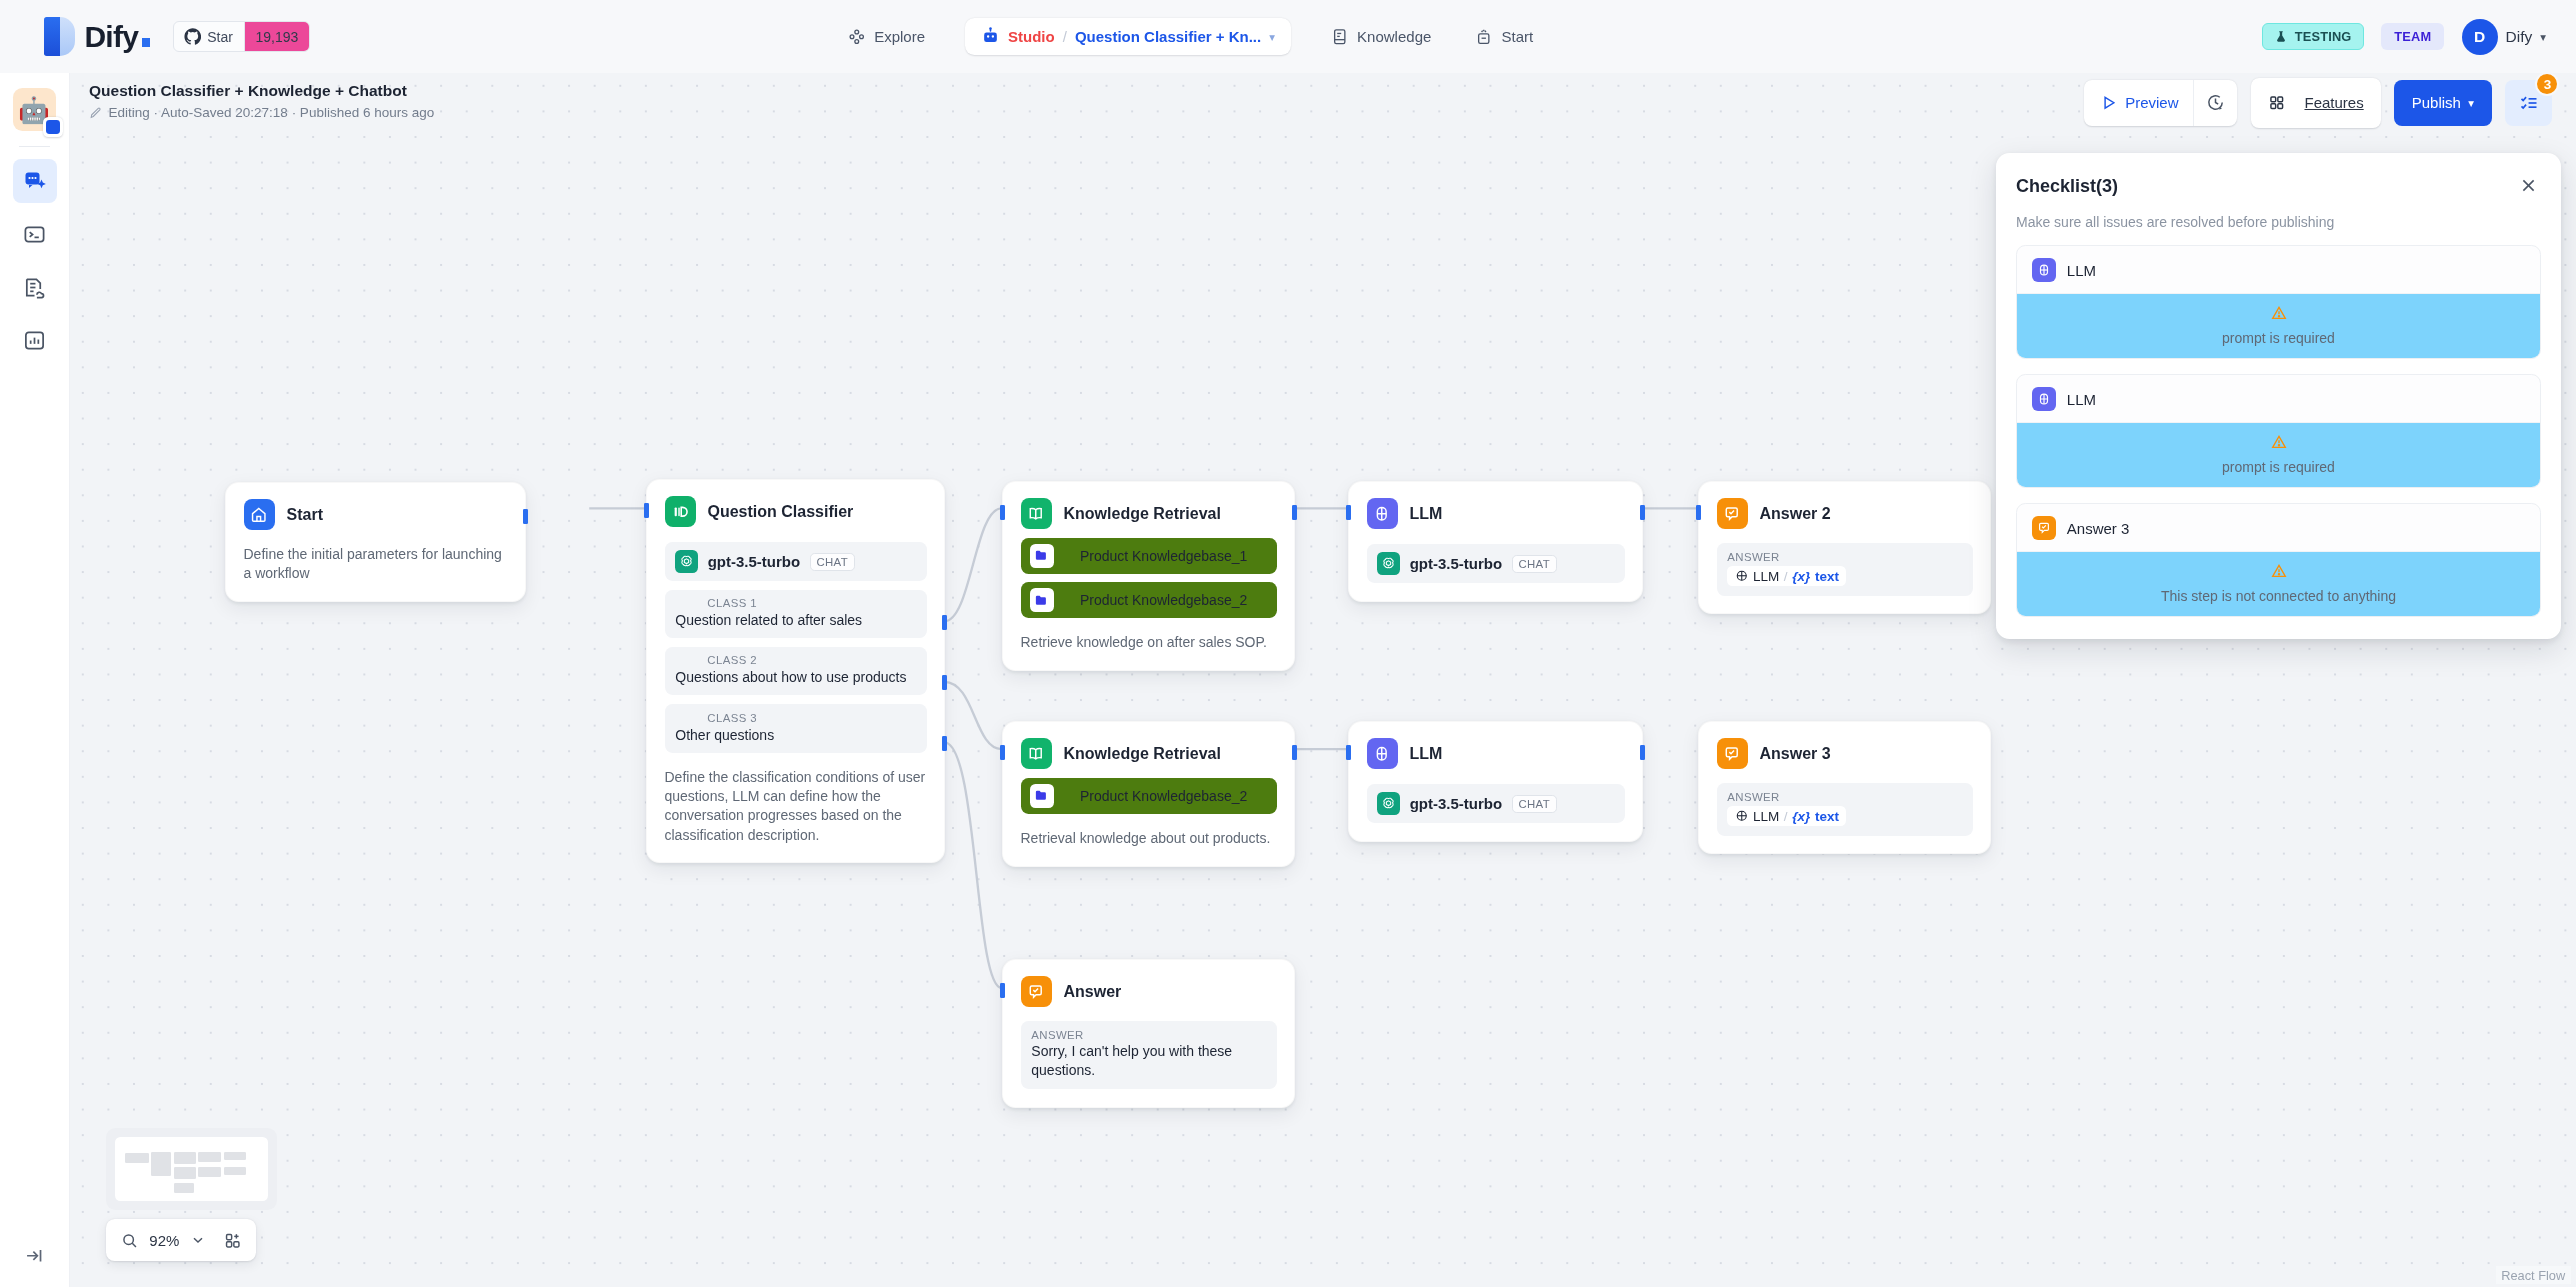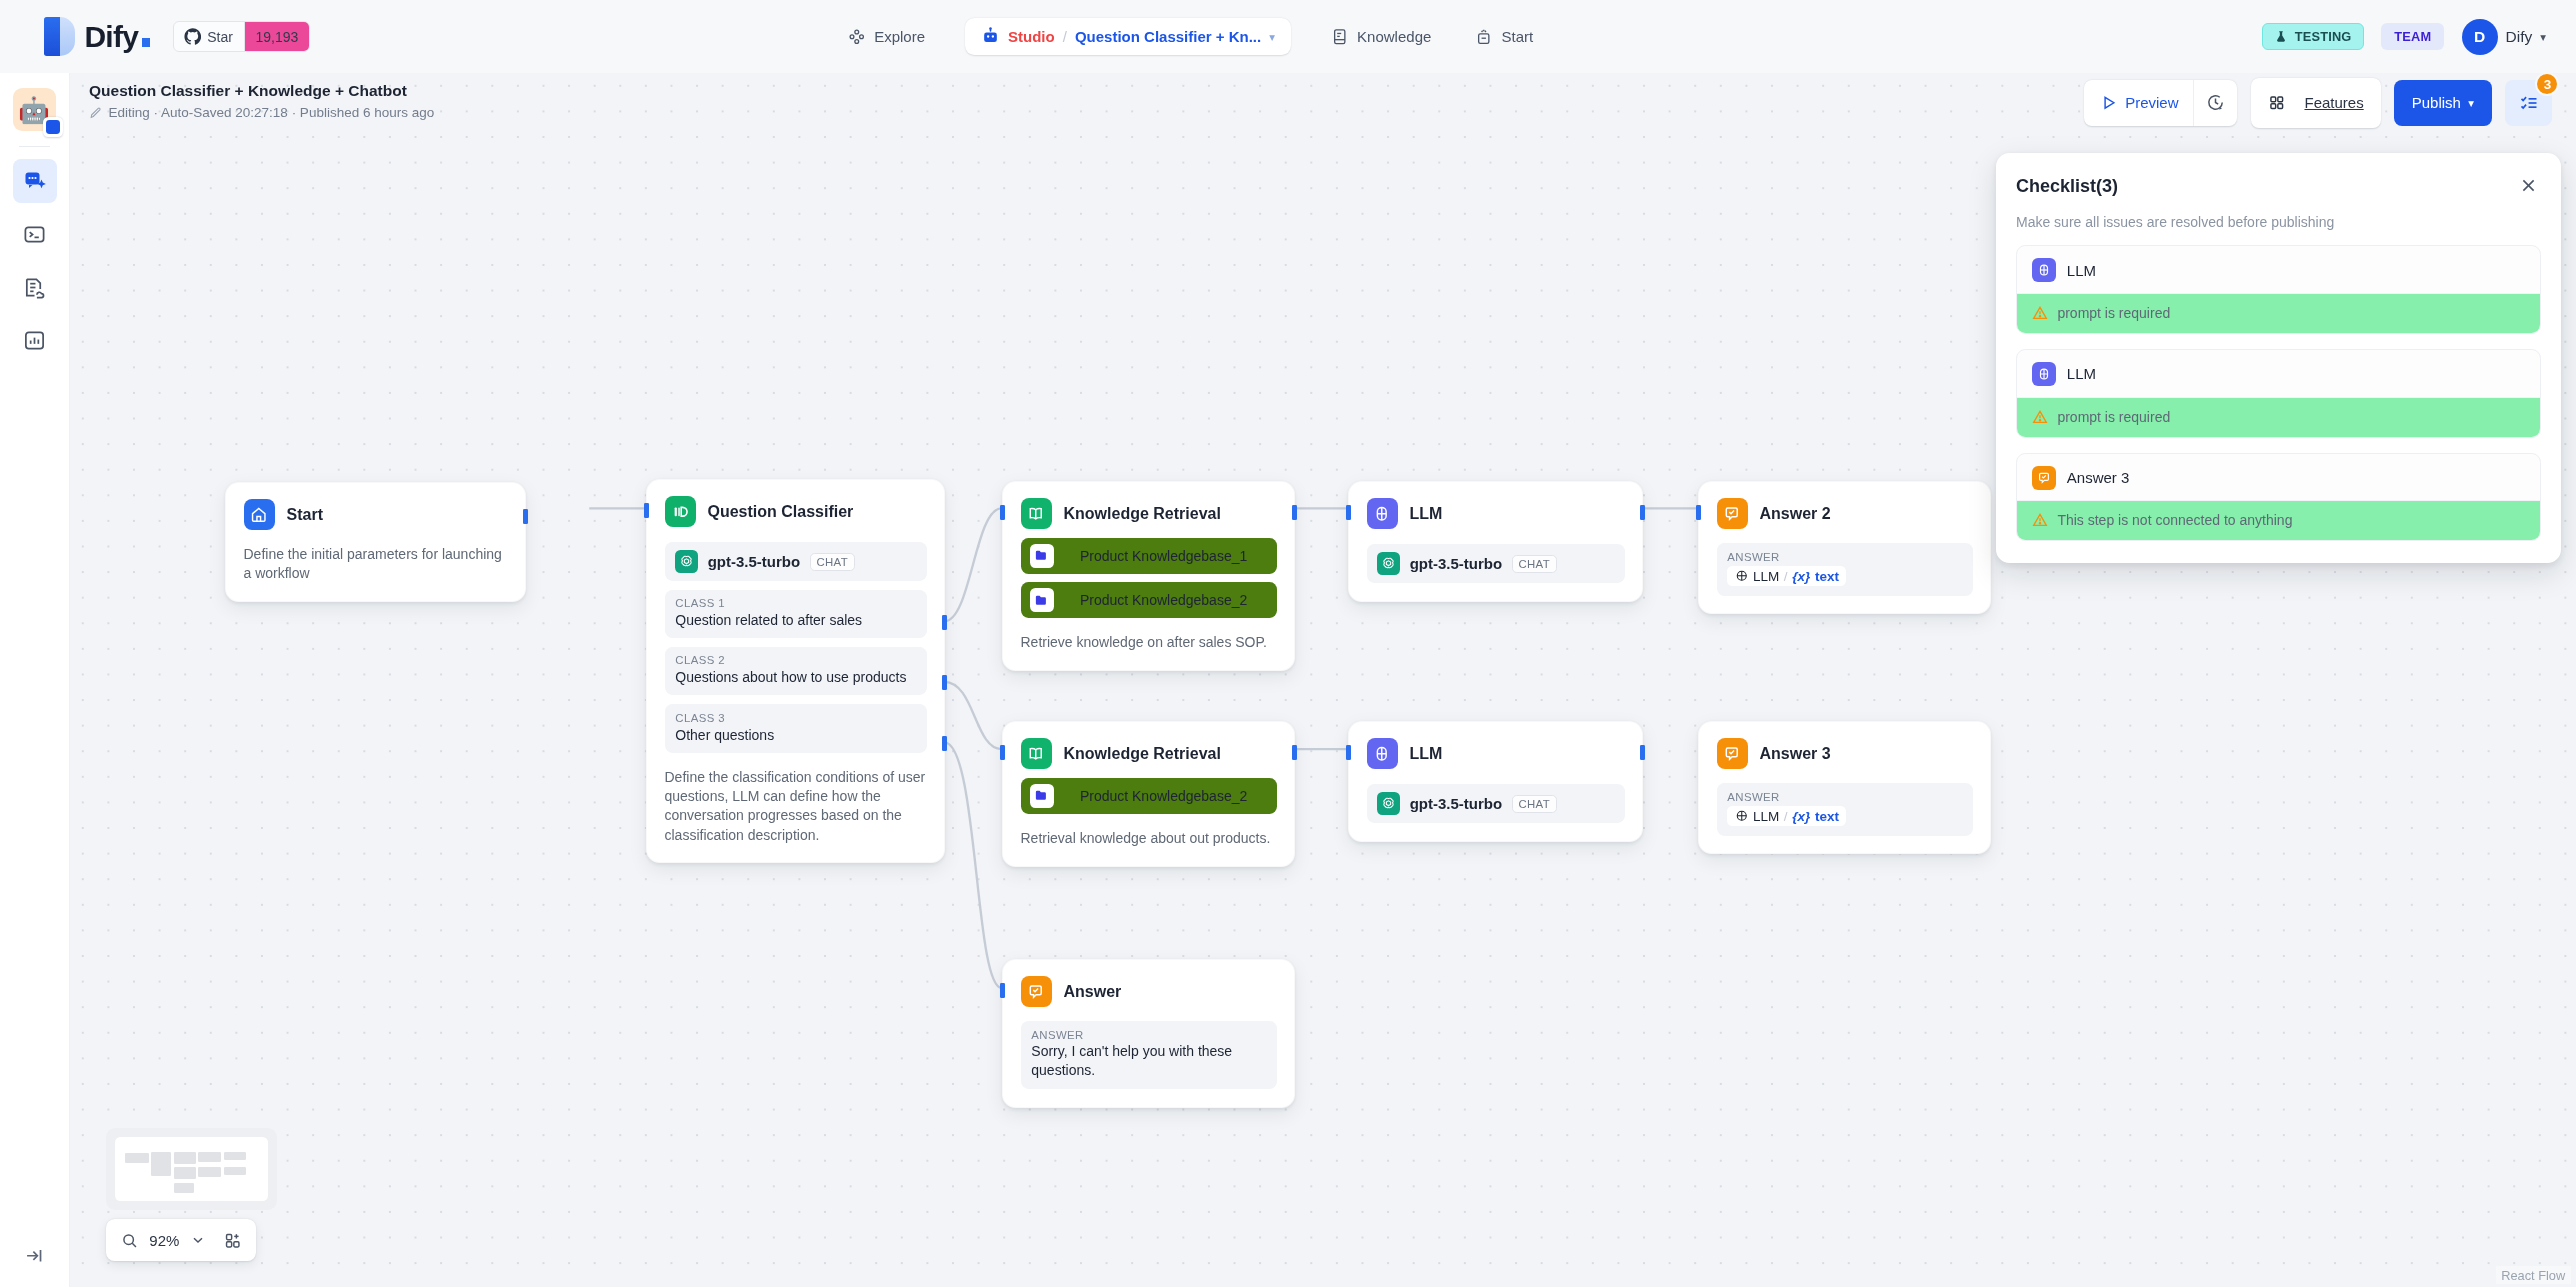--- a/index.html
+++ b/index.html
@@ -223,21 +223,21 @@
     display: flex; align-items: center; justify-content: center; flex: 0 0 auto;
   }
   .model-name { font-size: 15px; font-weight: 700; color: #1d2433; }
   .chat-tag {
     font-size: 11.4px; color: #6b7484; border: 0.7px solid #e0e4ea;
     border-radius: 4.7px; padding: 2px 6px; background: #fdfdfe; letter-spacing: 0.3px;
   }
   .class-box {
     margin-top: 8.7px; background: #f2f4f7; border-radius: 7.4px; padding: 7.4px 10.8px 8.7px;
   }
-  .class-label { font-size: 11.4px; color: #7b8492; letter-spacing: 0.4px; }
+  .class-label { font-size: 11.4px; color: #7b8492; letter-spacing: 0.4px; margin-left: 32px; }
   .class-text { font-size: 14px; color: #1d2433; line-height: 1.32; margin-top: 2px; }
 
   .kb-row {
     margin-top: 8.7px; background: #4d7c0f; border-radius: 7.4px;
     padding: 6px 9.4px; display: flex; align-items: center; gap: 26px;
   }
   .kb-ico {
     width: 24px; height: 24px; border-radius: 5.4px; background: #fff;
     display: flex; align-items: center; justify-content: center; flex: 0 0 auto;
   }
@@ -280,22 +280,22 @@
     margin-top: 15px; border: 0.7px solid #eceff3; border-radius: 9.4px;
     background: #fdfdfe; overflow: hidden;
   }
   .cl-card-head { display: flex; align-items: center; gap: 10.8px; padding: 12px 15px 10.8px; }
   .cl-card-ico {
     width: 24px; height: 24px; border-radius: 6px;
     display: flex; align-items: center; justify-content: center; color: #fff; flex: 0 0 auto;
   }
   .cl-card-title { font-size: 15px; color: #1d2433; }
   .cl-card-body {
-    display: flex; gap: 9.4px;
-    padding: 10.8px 15px 12px; border-top: 0.7px solid #f1f3f6; background: #86efac;
+    display: flex; align-items: center; gap: 9.4px;
+    padding: 10.8px 15px 12px; border-top: 0.7px solid #f1f3f6; background: #7dd3fc; flex-direction: column;
   }
   .warn-ico { color: #f79009; flex: 0 0 auto; display: flex; }
   .cl-issue { font-size: 14px; color: #5f6875; }
 
   
   .minimap {
     position: absolute; left: 106px; bottom: 77px; width: 171px; height: 82px;
     background: #edeff3; border-radius: 9.4px; padding: 9.4px; z-index: 25;
   }
   .minimap-inner { width: 100%; height: 100%; background: #fff; border-radius: 5.4px; position: relative; }

